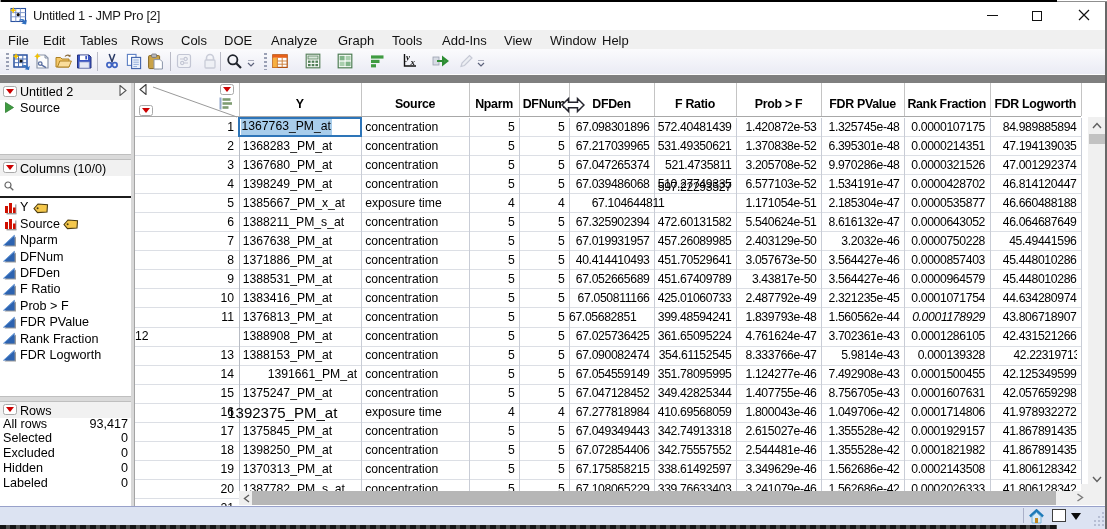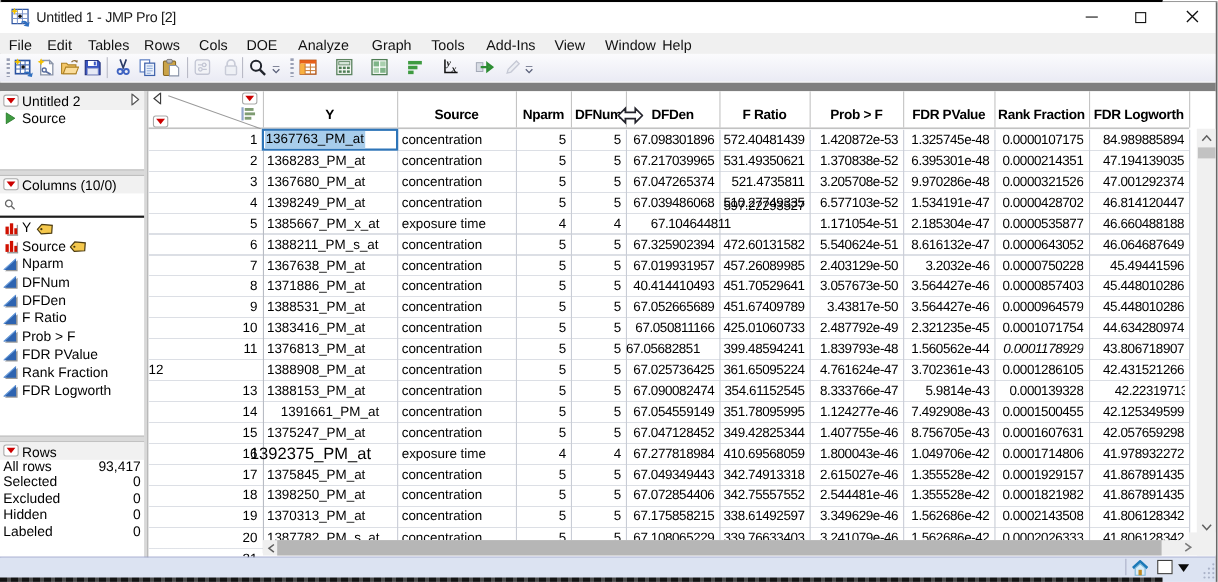--- a/index.html
+++ b/index.html
@@ -349,21 +349,21 @@
 <div class="abs" style="left:242.7px;top:174.70px;width:114.5px;text-align:left;height:19.05px;line-height:19.05px;font-size:12.2px;white-space:nowrap;overflow:hidden;">1398249_PM_at</div>
 <div class="abs" style="left:242.7px;top:193.75px;width:114.5px;text-align:left;height:19.05px;line-height:19.05px;font-size:12.2px;white-space:nowrap;overflow:hidden;">1385667_PM_x_at</div>
 <div class="abs" style="left:242.7px;top:212.80px;width:114.5px;text-align:left;height:19.05px;line-height:19.05px;font-size:12.2px;white-space:nowrap;overflow:hidden;">1388211_PM_s_at</div>
 <div class="abs" style="left:242.7px;top:231.85px;width:114.5px;text-align:left;height:19.05px;line-height:19.05px;font-size:12.2px;white-space:nowrap;overflow:hidden;">1367638_PM_at</div>
 <div class="abs" style="left:242.7px;top:250.90px;width:114.5px;text-align:left;height:19.05px;line-height:19.05px;font-size:12.2px;white-space:nowrap;overflow:hidden;">1371886_PM_at</div>
 <div class="abs" style="left:242.7px;top:269.95px;width:114.5px;text-align:left;height:19.05px;line-height:19.05px;font-size:12.2px;white-space:nowrap;overflow:hidden;">1388531_PM_at</div>
 <div class="abs" style="left:242.7px;top:289.00px;width:114.5px;text-align:left;height:19.05px;line-height:19.05px;font-size:12.2px;white-space:nowrap;overflow:hidden;">1383416_PM_at</div>
 <div class="abs" style="left:242.7px;top:308.05px;width:114.5px;text-align:left;height:19.05px;line-height:19.05px;font-size:12.2px;white-space:nowrap;overflow:hidden;">1376813_PM_at</div>
 <div class="abs" style="left:242.7px;top:327.10px;width:114.5px;text-align:left;height:19.05px;line-height:19.05px;font-size:12.2px;white-space:nowrap;overflow:hidden;">1388908_PM_at</div>
 <div class="abs" style="left:242.7px;top:346.15px;width:114.5px;text-align:left;height:19.05px;line-height:19.05px;font-size:12.2px;white-space:nowrap;overflow:hidden;">1388153_PM_at</div>
-<div class="abs" style="left:242.7px;top:365.20px;width:114.5px;text-align:center;height:19.05px;line-height:19.05px;font-size:12.2px;white-space:nowrap;overflow:hidden;">1391661_PM_at</div>
+<div class="abs" style="left:242.7px;top:365.20px;width:114.5px;text-align:right;height:19.05px;line-height:19.05px;font-size:12.2px;white-space:nowrap;overflow:hidden;">1391661_PM_at</div>
 <div class="abs" style="left:242.7px;top:384.25px;width:114.5px;text-align:left;height:19.05px;line-height:19.05px;font-size:12.2px;white-space:nowrap;overflow:hidden;">1375247_PM_at</div>
 <div class="abs" style="left:225px;top:403.30px;width:114.5px;text-align:center;height:19.05px;line-height:19.05px;font-size:15px;white-space:nowrap;overflow:hidden;">1392375_PM_at</div>
 <div class="abs" style="left:242.7px;top:422.35px;width:114.5px;text-align:left;height:19.05px;line-height:19.05px;font-size:12.2px;white-space:nowrap;overflow:hidden;">1375845_PM_at</div>
 <div class="abs" style="left:242.7px;top:441.40px;width:114.5px;text-align:left;height:19.05px;line-height:19.05px;font-size:12.2px;white-space:nowrap;overflow:hidden;">1398250_PM_at</div>
 <div class="abs" style="left:242.7px;top:460.45px;width:114.5px;text-align:left;height:19.05px;line-height:19.05px;font-size:12.2px;white-space:nowrap;overflow:hidden;">1370313_PM_at</div>
 <div class="abs" style="left:242.7px;top:479.50px;width:114.5px;text-align:left;height:19.05px;line-height:19.05px;font-size:12.2px;white-space:nowrap;overflow:hidden;">1387782_PM_s_at</div>
 <div class="abs" style="left:365.2px;top:117.55px;width:100.0px;text-align:left;height:19.05px;line-height:19.05px;font-size:12.2px;white-space:nowrap;overflow:hidden;">concentration</div>
 <div class="abs" style="left:365.2px;top:136.60px;width:100.0px;text-align:left;height:19.05px;line-height:19.05px;font-size:12.2px;white-space:nowrap;overflow:hidden;">concentration</div>
 <div class="abs" style="left:365.2px;top:155.65px;width:100.0px;text-align:left;height:19.05px;line-height:19.05px;font-size:12.2px;white-space:nowrap;overflow:hidden;">concentration</div>
 <div class="abs" style="left:365.2px;top:174.70px;width:100.0px;text-align:left;height:19.05px;line-height:19.05px;font-size:12.2px;white-space:nowrap;overflow:hidden;">concentration</div>

